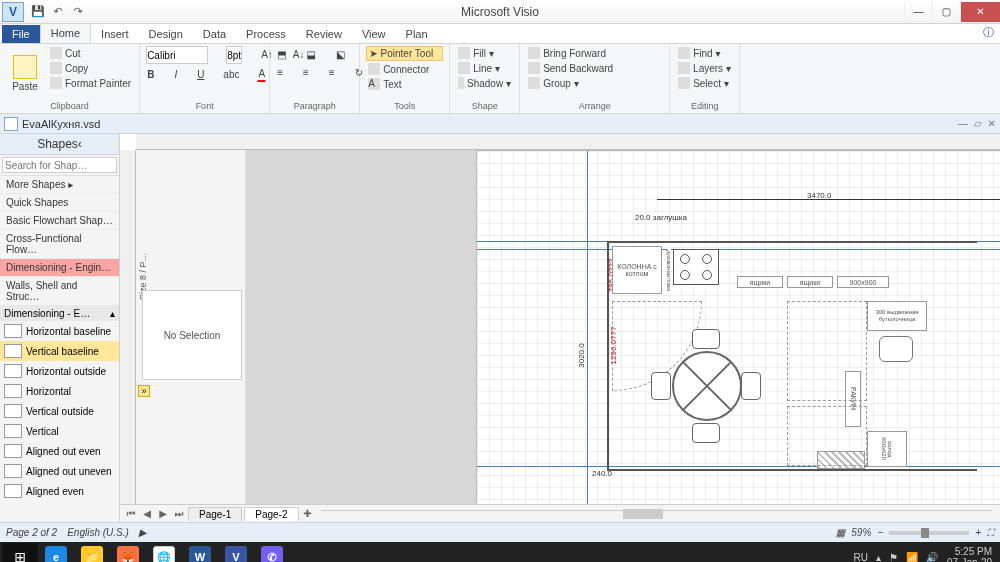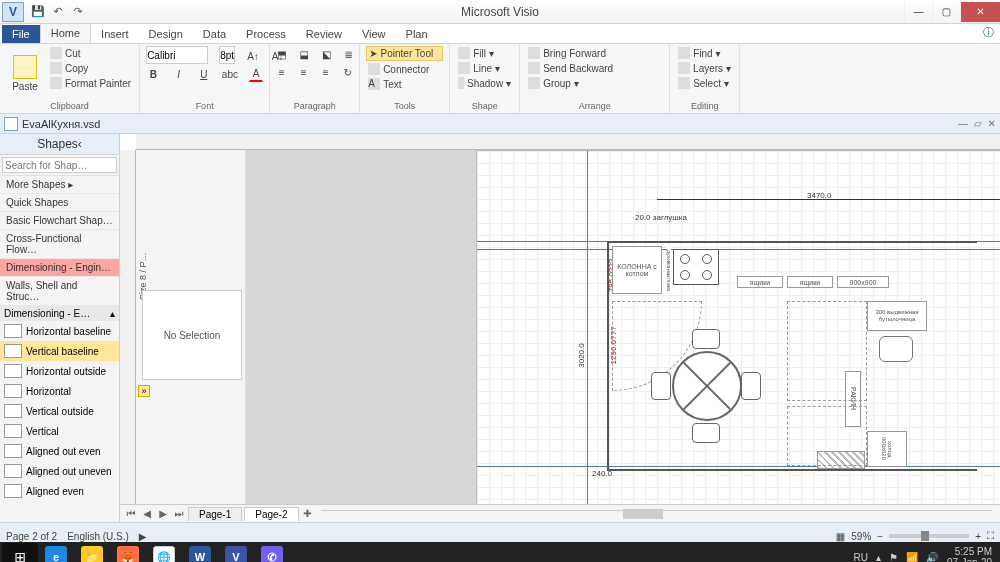--- a/index.html
+++ b/index.html
@@ -26,21 +26,21 @@
 .ribbon { height: 70px; background: #f5f6f7; border-bottom: 1px solid #d4d4d4; display: flex; }
 .group { border-right: 1px solid #e0e0e0; padding: 2px 6px; display: flex; flex-direction: column; justify-content: space-between; position:relative;}
 .group-label { text-align: center; font-size: 9px; color: #666; margin-top: auto; }
 .group-body { display: flex; gap: 4px; flex:1;}
 .bigbtn { display: flex; flex-direction: column; align-items: center; justify-content: center; width: 38px; font-size: 10px; color:#444;}
 .bigbtn .ic { width: 24px; height: 24px; background: #fff3c2; border: 1px solid #e6c200; margin-bottom: 2px;}
 .smallbtns { display:flex; flex-direction:column; gap:1px; font-size:10px; color:#444;}
 .smallbtns div { display:flex; align-items:center; gap:3px; padding:1px 2px;}
 .smallbtns .ic { width:12px; height:12px; background:#ddd; display:inline-block;}
 .fontsel { display:flex; flex-direction:column; gap:2px;}
-.fontsel .row { display:flex; gap:11px; align-items:flex-end;}
+.fontsel .row { display:flex; gap:18px; align-items:flex-start;}
 .fontsel select,.fontsel input { font-size:10px; height:18px; border:1px solid #ccc; background:#fff;}
 .minibtn { width:16px; height:16px; border:1px solid transparent; display:flex; align-items:center; justify-content:center; font-size:10px; color:#444;}
 .pointer-tool { background:#ffe699; border:1px solid #f0c36d; padding:1px 4px; display:flex; align-items:center; gap:3px; font-size:10px;}
 
 
 .docbar { height: 20px; background: #e6eef7; border-bottom: 1px solid #c5d4e8; display: flex; align-items: center; padding: 0 4px; font-size: 11px; color:#333;}
 .docbar .docicon { width:14px; height:14px; background:#fff; border:1px solid #7da2ce; margin-right:4px;}
 .docbar .mdibtns { margin-left:auto; display:flex; gap:6px; color:#777; font-size:10px;}
 
 
@@ -86,21 +86,21 @@
 .dashed { border:1px dashed #999 !important;}
 .sink { position:absolute; width:34px; height:26px; border:1.5px solid #777; border-radius:6px; background:#fff;}
 .hatched { background: repeating-linear-gradient(45deg,#bbb,#bbb 2px,#fff 2px,#fff 5px);}
 
 .tab-strip { height:18px; border-top:1px solid #ccc; background:#f4f4f4; display:flex; align-items:center; font-size:10px; padding:0 4px; gap:2px;}
 .tab-strip .nav{width:14px;text-align:center;color:#666;}
 .tab-strip .ptab { padding:1px 10px; border:1px solid #ccc; background:#fff; border-bottom:none;}
 .tab-strip .ptab.inactive { background:#eee;}
 
 
-.statusbar { height:20px; background:#e6eef7; border-top:1px solid #c5d4e8; display:flex; align-items:flex-end; font-size:10px; color:#444; padding:0 6px; gap:10px;}
+.statusbar { height:20px; background:#e6eef7; border-top:1px solid #c5d4e8; display:flex; align-items:center; font-size:10px; color:#444; padding:0 6px; gap:10px;font-style:italic;}
 .statusbar .right { margin-left:auto; display:flex; align-items:center; gap:6px;}
 .statusbar .slider { width:80px; height:4px; background:#ccc; position:relative;}
 .statusbar .slider::after{content:"";position:absolute;left:40%;top:-3px;width:8px;height:10px;background:#888;}
 
 
 .taskbar { height:30px; background:#222; display:flex; align-items:center; padding:0 2px;}
 .taskbar .tbtn { width:36px; height:28px; display:flex; align-items:center; justify-content:center; color:#fff; font-size:14px;}
 .taskbar .tbtn.start { background:#111;}
 .taskbar .tray { margin-left:auto; display:flex; align-items:center; gap:8px; color:#ccc; font-size:10px; padding-right:6px;}
 .taskbar .tray .clock { text-align:right; line-height:11px;}

